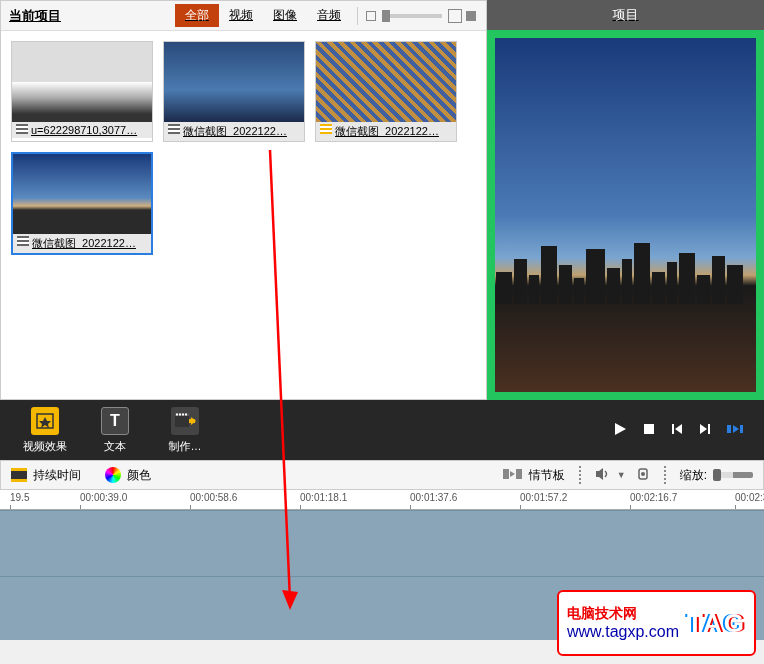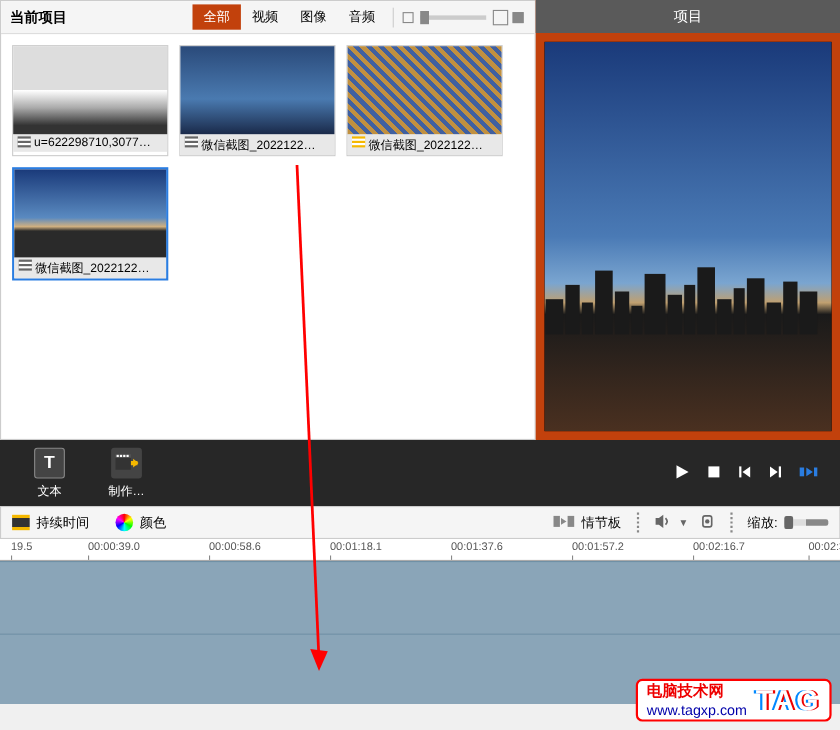--- a/index.html
+++ b/index.html
@@ -1,36 +1,36 @@
 <!DOCTYPE html>
 <html><head>
 <meta charset="utf-8">
 <style>
 * { margin: 0; padding: 0; box-sizing: border-box; font-family: "Microsoft YaHei", sans-serif; }
 body { width: 764px; height: 664px; background: #f0f0f0; overflow: hidden; position: relative; }
-.top-panel { display: flex; height: 400px; }
+.top-panel { display: flex; height: 400px; text-decoration: underline; }
 .media-panel { width: 487px; background: #fff; border: 1px solid #ccc; }
 .media-header { display: flex; align-items: center; height: 30px; background: #f5f5f5; border-bottom: 1px solid #ddd; padding: 0 8px; }
 .media-header .title { font-size: 13px; font-weight: bold; flex: 1; }
 .media-header .tab { padding: 3px 10px; font-size: 12px; cursor: pointer; }
 .media-header .tab.active { background: #c2410c; color: #fff; }
 .media-header .divider { border-left: 1px solid #ccc; height: 18px; margin: 0 6px; }
 .slider-track { width: 60px; height: 4px; background: #ccc; display: inline-block; vertical-align: middle; margin: 0 4px; position: relative; }
 .slider-thumb { width: 8px; height: 12px; background: #888; position: absolute; left: 0; top: -4px; }
 .sq-icon { width: 10px; height: 10px; border: 1px solid #888; display: inline-block; margin: 0 2px; cursor: pointer; }
 .media-grid { padding: 10px; display: flex; flex-wrap: wrap; gap: 10px; }
 .media-item { width: 142px; border: 1px solid #ccc; cursor: pointer; }
 .media-item.selected { border: 2px solid #2a7de1; }
 .thumb { width: 100%; height: 80px; background: #999; position: relative; overflow: hidden; }
 .thumb-label { background: #e8e8e8; padding: 2px 4px; font-size: 11px; display: flex; align-items: flex-start; gap: 3px; white-space: nowrap; overflow: hidden; }
 .clip-icon { width: 12px; height: 10px; background: #666; display: inline-block; flex-shrink: 0; position: relative; }
 .clip-icon::before, .clip-icon::after { content: ''; position: absolute; width: 100%; height: 2px; background: #fff; }
 .clip-icon::before { top: 2px; } .clip-icon::after { bottom: 2px; }
 .clip-icon.yellow { background: #f5b800; }
-.preview-panel { flex: 1; background: #c2410c; display: flex; flex-direction: column; }
+.preview-panel { flex: 1; background: #22c55e; display: flex; flex-direction: column; }
 .preview-header { height: 30px; background: #5a5a5a; color: #fff; text-align: center; line-height: 30px; font-size: 13px; }
 .preview-video { flex: 1; background: #000; margin: 8px; position: relative; overflow: hidden; }
 .preview-status { height: 24px; background: #3a3a3a; color: #ccc; font-size: 11px; display: flex; align-items: center; padding: 0 8px; gap: 10px; }
 .speed-bar { width: 70px; height: 4px; background: #666; position: relative; margin: 0 6px; }
 .speed-bar::after { content: ''; position: absolute; left: 50%; top: -3px; width: 3px; height: 10px; background: #aaa; }
 .tool-strip { height: 60px; background: #272727; display: flex; align-items: center; padding: 0 10px; }
 .tool-btn { width: 70px; text-align: center; color: #fff; font-size: 11px; cursor: pointer; }
 .tool-icon { width: 28px; height: 28px; margin: 0 auto 4px; display: flex; align-items: center; justify-content: center; border-radius: 3px; }
 .ti-transition { background: #2a7de1; }
 .ti-fx { background: #f5b800; }
@@ -43,23 +43,23 @@
 .timeline-bar { height: 30px; background: #f5f5f5; border: 1px solid #ccc; display: flex; align-items: center; padding: 0 10px; font-size: 12px; gap: 6px; }
 .tb-icon { width: 16px; height: 14px; display: inline-block; }
 .tb-filmstrip { background: linear-gradient(to bottom, #f5b800 20%, #333 20% 80%, #f5b800 80%); }
 .color-wheel { width: 16px; height: 16px; border-radius: 50%; background: conic-gradient(red,yellow,lime,cyan,blue,magenta,red); }
 .timeline-ruler { height: 20px; background: #fff; border-bottom: 1px solid #aaa; display: flex; font-size: 10px; color: #555; padding-left: 10px; position: relative; }
 .ruler-mark { position: absolute; top: 2px; }
 .ruler-mark::after { content: ''; position: absolute; bottom: -6px; left: 0; width: 1px; height: 4px; background: #888; }
 .timeline-tracks { height: 130px; background: #8aa5b8; border-top: 1px solid #7090a5; position: relative; }
 .track-divider { position: absolute; top: 50%; width: 100%; height: 1px; background: #7090a5; }
 .arrow { position: absolute; pointer-events: none; }
-.watermark { position: absolute; bottom: 8px; right: 8px; background: #fff; border: 2px solid #f00; border-radius: 6px; padding: 1px 8px; display: flex; align-items: center; gap: 4px; }
+.watermark { position: absolute; bottom: 8px; right: 8px; background: #fff; border: 2px solid #f00; border-radius: 6px; padding: 13px 8px; display: flex; align-items: center; gap: 4px; }
 .watermark .red-text { color: #e00; font-weight: bold; font-size: 14px; }
-.watermark .sub { color: #00a; font-size: 13px; }
+.watermark .sub { color: #00a; font-size: 16px; }
 .watermark .tag { font-size: 26px; font-weight: bold; color: #fff; text-shadow: 2px 0 #e00, -2px 0 #08f; letter-spacing: 2px; margin-left: 4px; }
 
 .thumb1 { background: linear-gradient(#ddd 50%, #fff 50%, #aaa 70%, #333 90%); }
 .thumb2 { background: linear-gradient(180deg, #2a4a7a, #4a7ab0 60%, #1a2a4a); }
 .thumb3 { background: repeating-linear-gradient(45deg, #c09040, #c09040 4px, #4060a0 4px, #4060a0 8px); }
 .thumb4 { background: linear-gradient(180deg, #1a3a7a 0%, #5a8ac0 55%, #d0b080 65%, #2a2a2a 70%); }
 .preview-img { width: 100%; height: 100%; background: linear-gradient(180deg, #1a3a7a 0%, #4a7ab5 50%, #7aa5d0 62%, #c0a070 67%, #1a1a1a 70%, #4a3020 100%); position: relative; }
 .skyline { position: absolute; bottom: 25%; width: 100%; height: 18%; display: flex; align-items: flex-end; }
 .bldg { background: #1a1a1a; margin: 0 1px; }
 .flex-spacer { flex: 1; }
@@ -138,20 +138,29 @@
             <div class="bldg" style="width:5%;height:45%"></div>
           <div class="bldg" style="width:5%;height:75%"></div>
             <div class="bldg" style="width:6%;height:60%"></div>
         </div>
       </div>
     </div>
   </div>
 </div>
 
 <div class="tool-strip">
+  <div class="tool-btn">
+    <div class="tool-icon ti-fx">
+      <svg width="20" height="20" viewBox="0 0 20 20">
+          <rect x="2" y="3" width="16" height="14" fill="none" stroke="#333" stroke-width="1.5"></rect>
+          <path d="M10 6 L12 10 L16 10 L13 13 L14 17 L10 14 L6 17 L7 13 L4 10 L8 10 Z" fill="#333"></path>
+        </svg>
+    </div>
+    <div>视频效果</div>
+  </div>
   <div class="tool-btn">
     <div class="tool-icon ti-text">T</div>
     <div>文本</div>
   </div>
   <div class="tool-btn">
     <div class="tool-icon ti-make">
       <svg width="22" height="20" viewBox="0 0 22 20">
           <rect x="1" y="5" width="14" height="11" fill="#333"></rect>
           <rect x="1" y="2" width="14" height="3" fill="#555"></rect>
           <rect x="2" y="2.5" width="2" height="2" fill="#fff"></rect>

